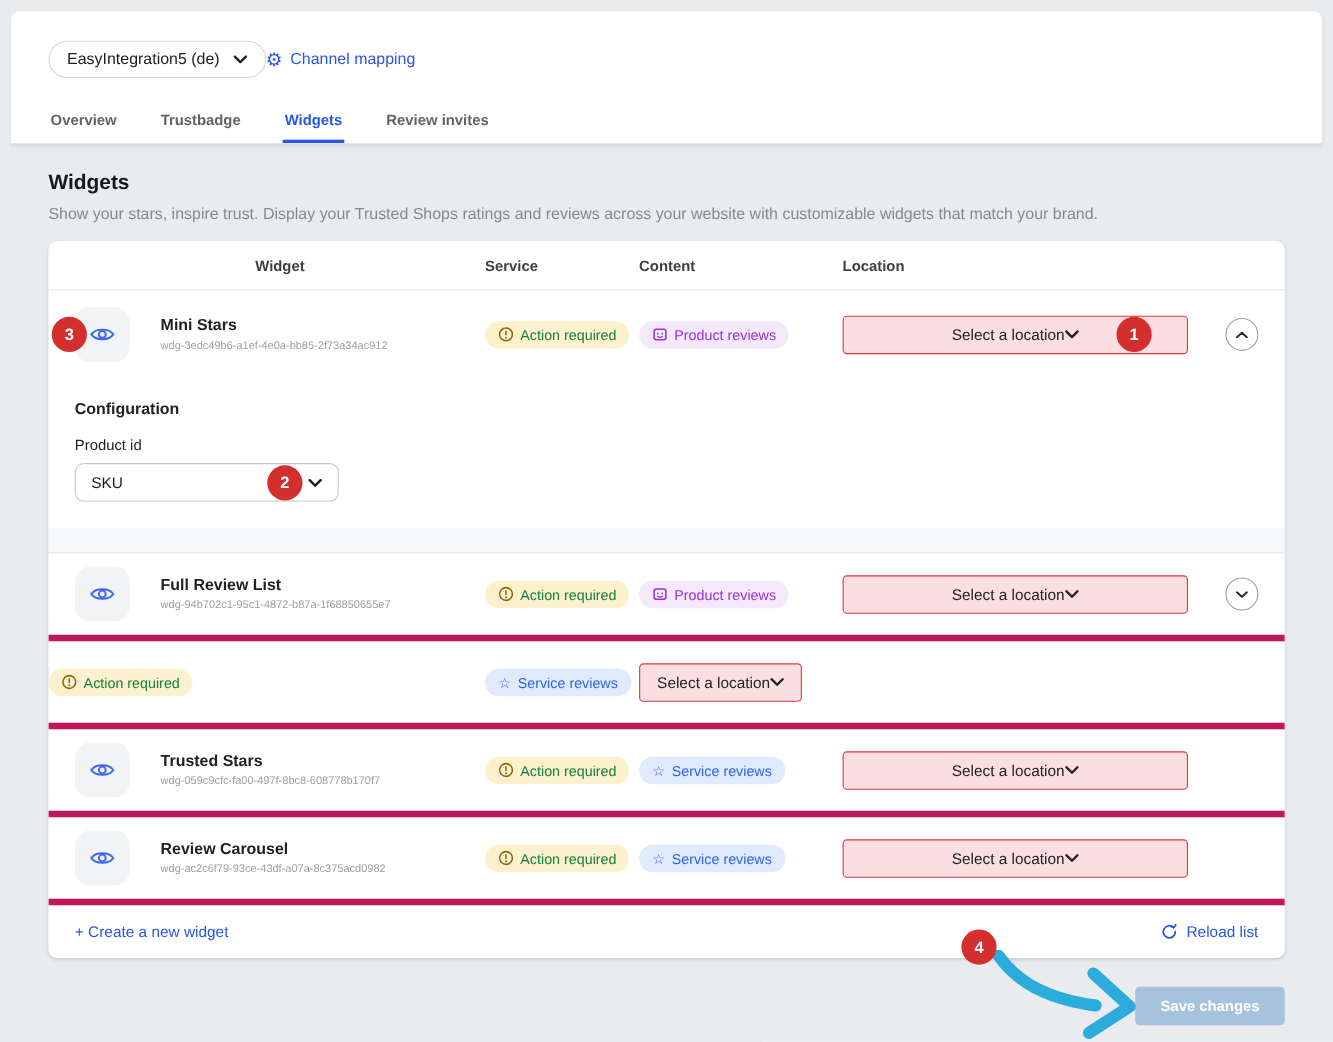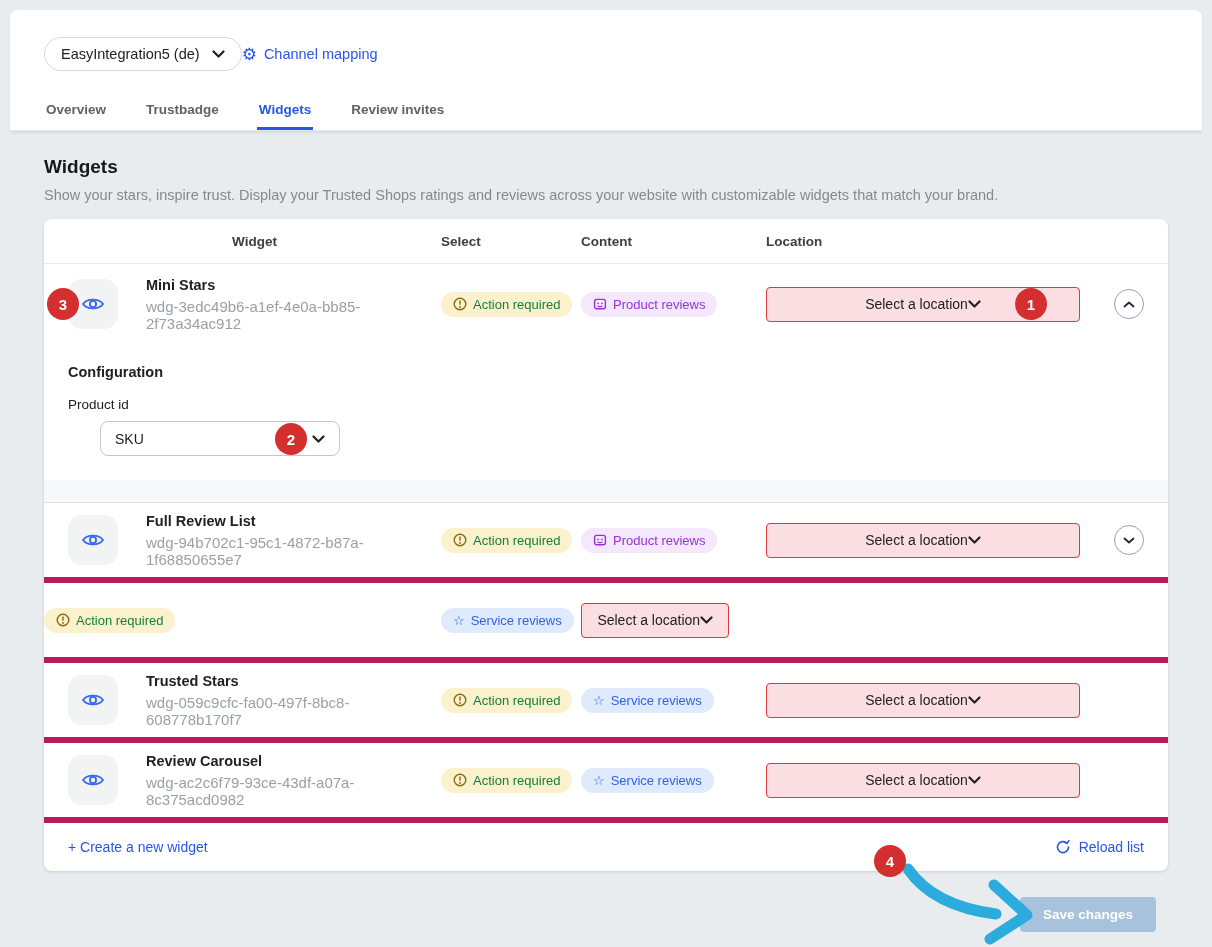--- a/index.html
+++ b/index.html
@@ -53,21 +53,21 @@
   .th:first-child { padding-left:24px;text-align:center; }
   .wrow { height:80px; border-bottom:6px solid #be185d; }
   .expanded-group .wrow { border-bottom:none; }
   .wcell-widget { display:flex; align-items:center; gap:28px; padding-left:24px; }
   .eye-btn {
     width:50px; height:50px; border-radius:14px; background:#f1f3f4;
     display:flex; align-items:center; justify-content:center;
     border:none; cursor:pointer; position:relative; flex:0 0 auto;
   }
   .wname { font-size:14.5px; font-weight:700; color:#202124; }
-  .wid { font-size:15px; color:#9aa0a6; margin-top:5px; }
+  .wid { font-size:10px; color:#9aa0a6; margin-top:5px; }
   .badge {
     display:inline-flex; align-items:center; gap:6px;
     height:25px; padding:0 12px; border-radius:13px; font-size:13px; white-space:nowrap;
   }
   .badge.warn { background:#fcf1cd; color:#15803d; }
   .badge.purple { background:#f3e8fc; color:#9a30d8; }
   .badge.blue { background:#dfeafc; color:#2e63e8; }
   .star-glyph { font-size:13px; line-height:1; }
   .loc-cell { display:flex; align-items:center; justify-content:space-between; padding-right:24px; }
   .select-loc {
@@ -83,31 +83,31 @@
   }
   .expand-spacer { width:30px; height:30px; }
   
   .config { padding:6px 24px 0; }
   .config-title { font-size:14.5px; font-weight:700; margin-top:14px; }
   .config-label { font-size:13.5px; margin:17px 0 9px; }
   .select-sku {
     width:240px; height:35px; background:#fff;
     border:1px solid #c4c7cc; border-radius:8px;
     display:flex; align-items:center; justify-content:space-between;
-    padding:0 14px; font-size:14px; cursor:pointer; position:relative;margin-left:32px;
+    padding:0 14px; font-size:14px; cursor:pointer; position:relative;
   }
   .group-strip { height:22px; background:#f7f8fa; margin-top:24px; }
   .expanded-group { border-bottom:1px solid #dfe1e5; }
   
   .tfoot { height:48px; display:flex; align-items:center; justify-content:space-between; padding:0 24px; }
   .link { color:#2a55e8; font-size:14px; cursor:pointer; display:inline-flex; align-items:center; gap:8px; }
   
   .bottom-zone { position:relative; height:75px; }
   .save-btn {
-    position:absolute; right:12px; top:26px;
+    position:absolute; right:0; top:26px;
     width:136px; height:35px;
     background:#a7c2dc; color:#fff; font-weight:700; font-size:13.5px;
     border:none; border-radius:4px; cursor:default;
   }
   
   .num-badge {
     position:absolute; width:32px; height:32px; border-radius:50%;
     background:#d32f2f; color:#fff; font-weight:700; font-size:15px;
     display:flex; align-items:center; justify-content:center; z-index:6;
   }
@@ -141,21 +141,21 @@
 </header>
 
 <main class="content">
   <h1 class="page-title">Widgets</h1>
   <p class="page-subtitle">Show your stars, inspire trust. Display your Trusted Shops ratings and reviews across your website with customizable widgets that match your brand.</p>
 
   <section class="card">
 
     <div class="grid-row thead">
       <div class="th">Widget</div>
-      <div class="th">Select</div>
+      <div class="th">Service</div>
       <div class="th">Content</div>
       <div class="th">Location</div>
     </div>
 
     <div class="expanded-group">
       <div class="grid-row wrow">
         <div class="wcell-widget">
           <button class="eye-btn">
             <span>
               <svg class="icon" width="24" height="18" viewBox="0 0 24 18">

